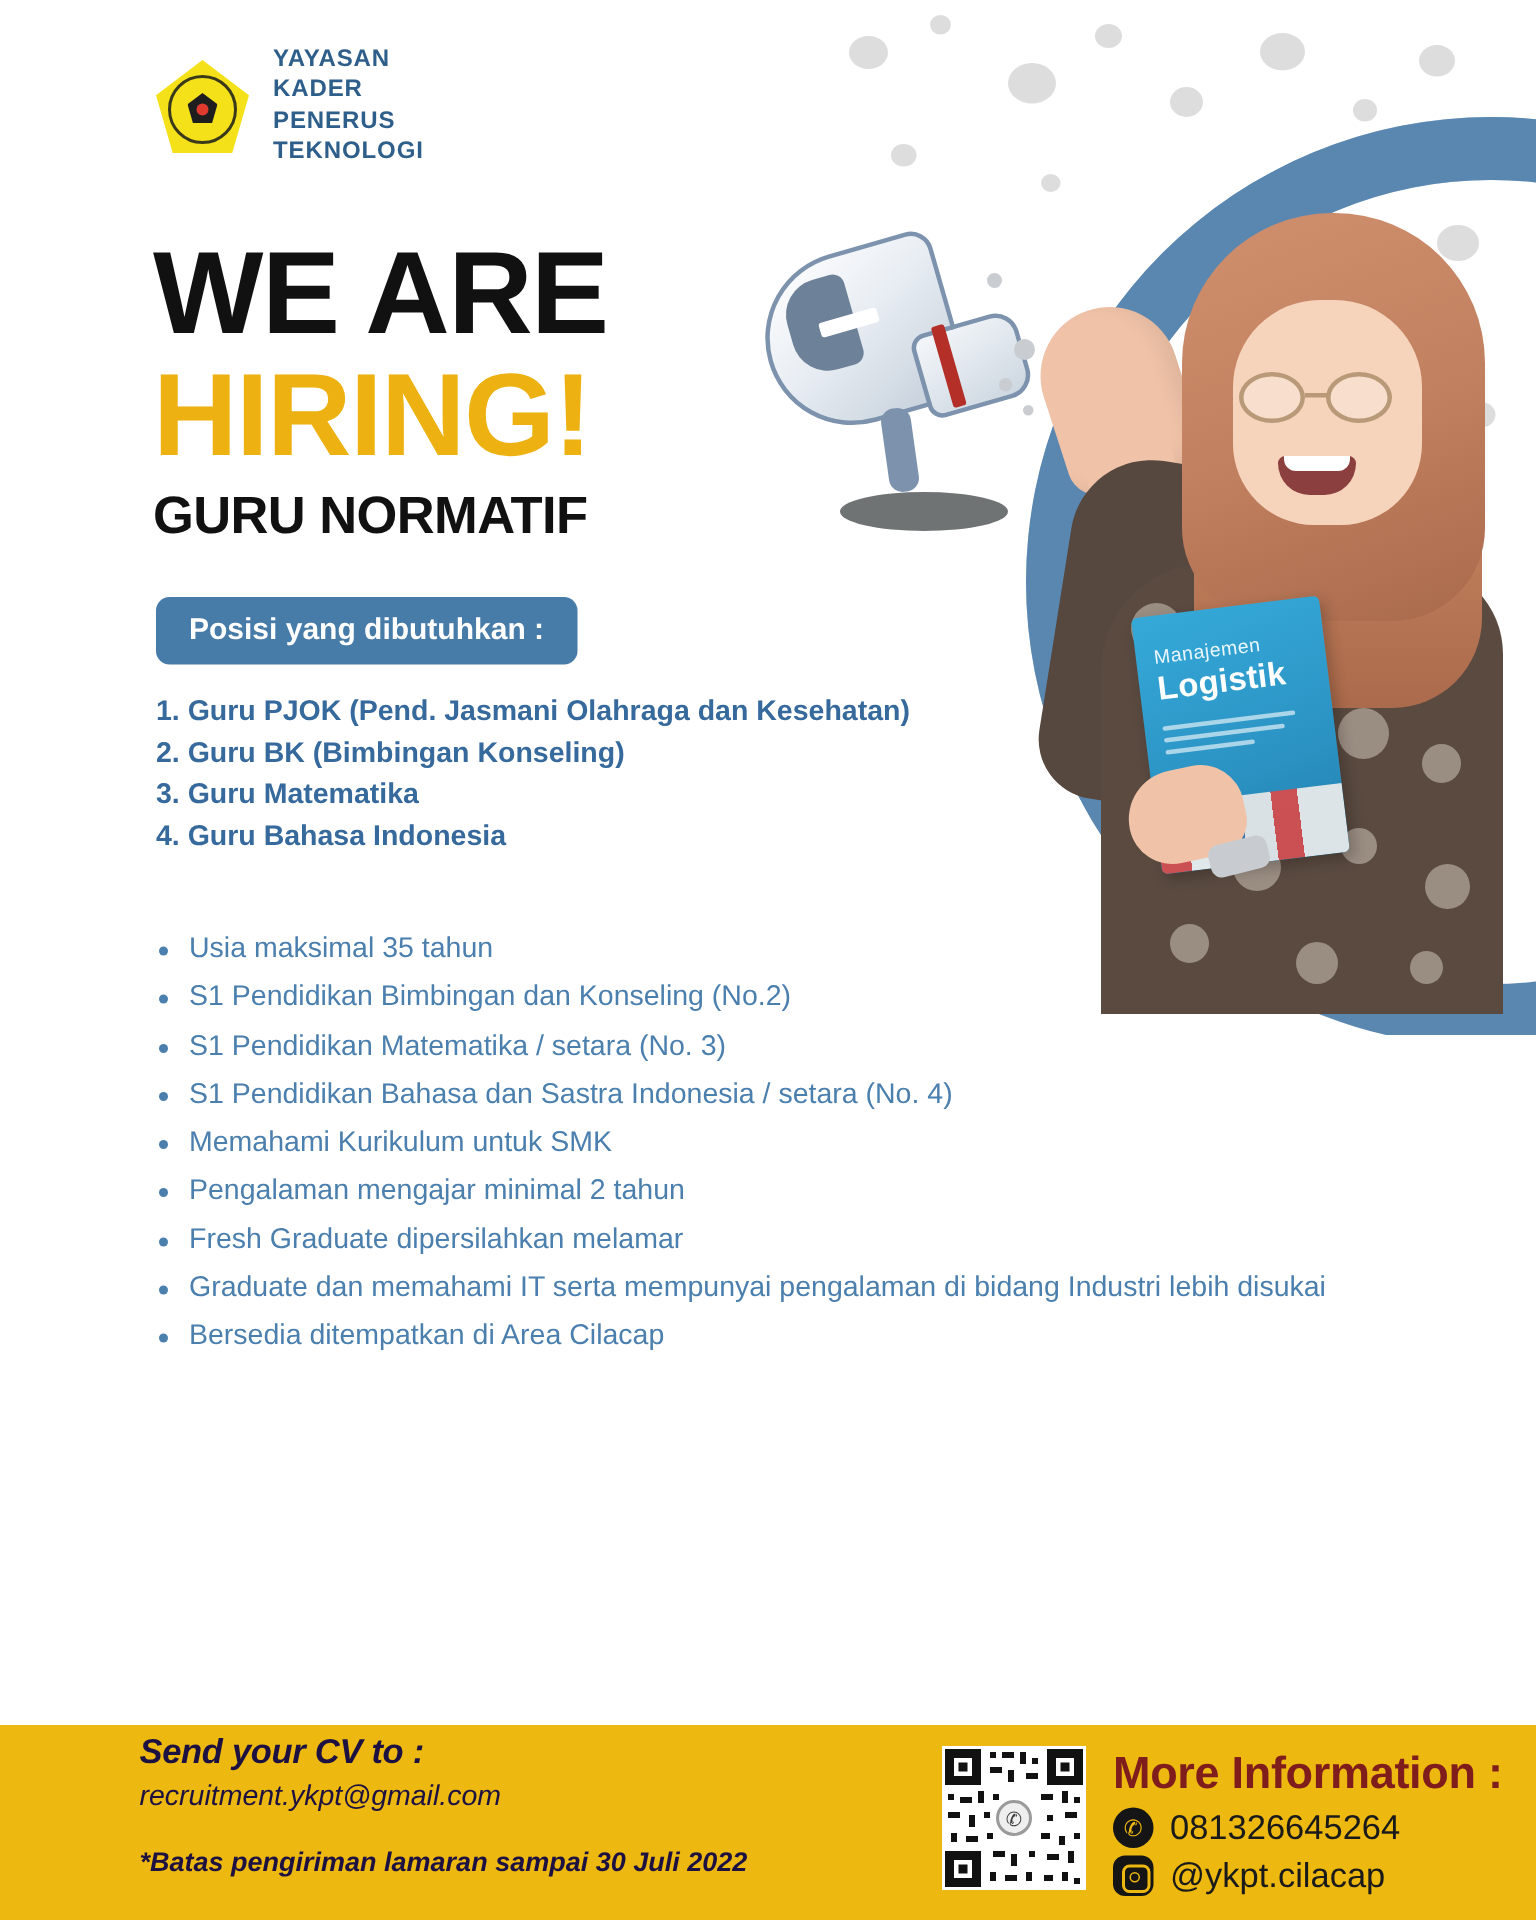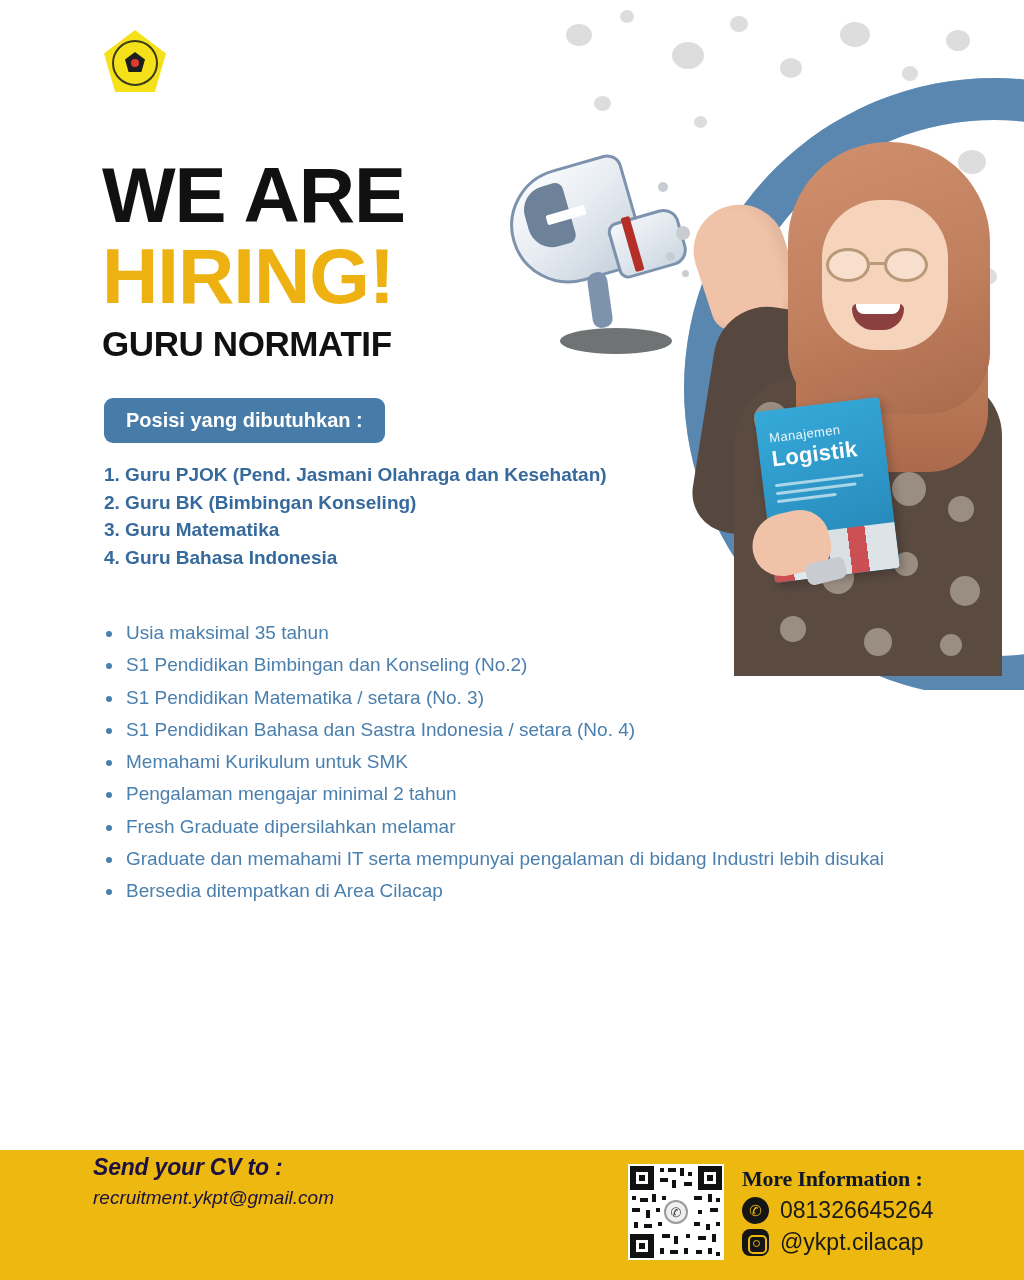--- a/index.html
+++ b/index.html
@@ -377,21 +377,21 @@
   .qr-wa {
     position:absolute; left:36px; top:36px;
     width:24px; height:24px; border-radius:50%;
     background:#efefef;
     border:2px solid #9a9a9a;
     display:flex; align-items:center; justify-content:center;
     font-size:13px; color:#3d3d3d;
   }
   .f-info { padding-top:2px; }
   .f-more {
-    font-size:22px; font-weight:bold; color:#0f172a; letter-spacing:-.2px;font-family:Liberation Serif, serif;
+    font-size:30px; font-weight:bold; color:#7f1d1d; letter-spacing:-.2px;
   }
   .f-row {
     display:flex; align-items:center; gap:11px; margin-top:5px;
   }
   .ic {
     width:27px; height:27px; border-radius:50%;
     background:#151515;
     display:flex; align-items:center; justify-content:center;
     color:#edb80f; font-size:15px; flex:0 0 auto;
   }
@@ -494,20 +494,26 @@
     <div class="mp-dot" style="left:150px; top:30px;  width:10px; height:10px;"></div>
     <div class="mp-dot" style="left:168px; top:74px;  width:14px; height:14px;"></div>
     <div class="mp-dot" style="left:158px; top:100px; width:9px;  height:9px;"></div>
     <div class="mp-dot" style="left:174px; top:118px; width:7px;  height:7px;"></div>
   </div>
 
   <div class="header">
     <div class="logo-pent">
       <div class="logo-core"></div>
     </div>
+    <div class="org-name">
+      <div>YAYASAN</div>
+      <div>KADER</div>
+      <div>PENERUS</div>
+      <div>TEKNOLOGI</div>
+    </div>
   </div>
 
   <div class="headline">
     <div class="h-we">WE ARE</div>
     <div class="h-hiring">HIRING!</div>
     <div class="h-sub">GURU NORMATIF</div>
   </div>
 
   <div class="sec-pos">
     <span class="badge">Posisi yang dibutuhkan :</span>
@@ -531,20 +537,21 @@
       <li>Graduate dan memahami IT serta mempunyai pengalaman di bidang Industri lebih disukai</li>
       <li>Bersedia ditempatkan di Area Cilacap</li>
     </ul>
   </div>
 
 
   <div class="footer">
     <div class="f-left">
       <div class="f-title">Send your CV to :</div>
       <div class="f-email">recruitment.ykpt@gmail.com</div>
+      <div class="f-deadline">*Batas pengiriman lamaran sampai 30 Juli 2022</div>
     </div>
 
     <div class="f-right">
       <div class="qr">
         <div class="qr-cell" style="left:2px;top:2px;width:24px;height:24px;"></div>
         <div class="qr-cell" style="left:8px;top:8px;width:12px;height:12px;background:#fff;"></div>
         <div class="qr-cell" style="left:11px;top:11px;width:6px;height:6px;"></div>
         <div class="qr-cell" style="left:70px;top:2px;width:24px;height:24px;"></div>
         <div class="qr-cell" style="left:76px;top:8px;width:12px;height:12px;background:#fff;"></div>
         <div class="qr-cell" style="left:79px;top:11px;width:6px;height:6px;"></div>

